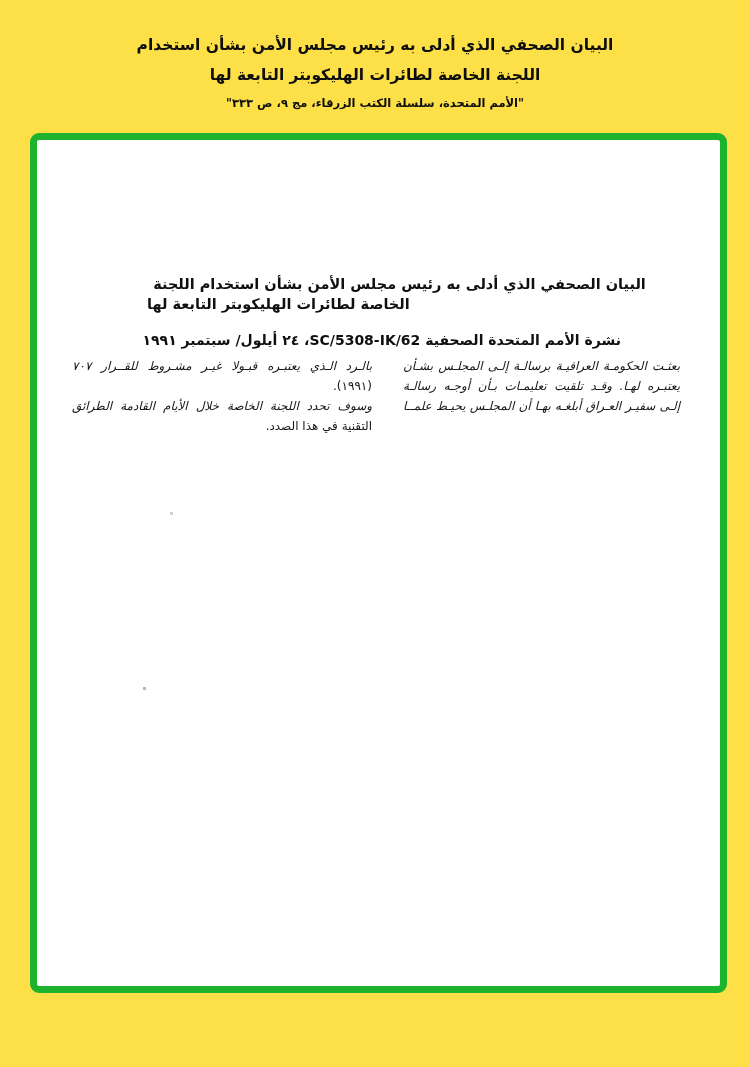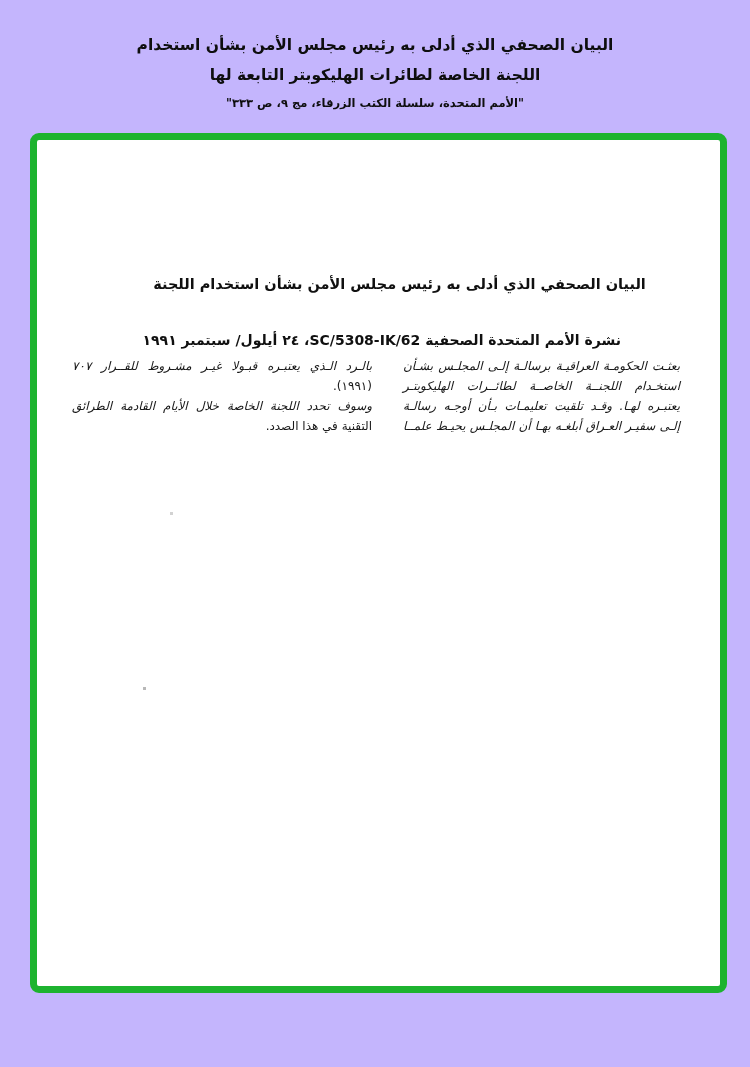--- a/index.html
+++ b/index.html
@@ -10,21 +10,21 @@
   body {
     width: 750px;
     height: 1067px;
     font-family: "DejaVu Sans", sans-serif;
     color: #141414;
   }
   .screen {
     position: relative;
     width: 750px;
     height: 1067px;
-    background: #c4b5fd;
+    background: #fde047;
     overflow: hidden;
   }
   
   .top-heading {
     position: absolute;
     top: 30px;
     left: 0;
     width: 750px;
     text-align: center;
     direction: rtl;
@@ -123,26 +123,26 @@
 
   <div class="top-heading">
     <div class="h-line">البيان الصحفي الذي أدلى به رئيس مجلس الأمن بشأن استخدام</div>
     <div class="h-line">اللجنة الخاصة لطائرات الهليكوبتر التابعة لها</div>
     <div class="h-cite">"الأمم المتحدة، سلسلة الكتب الزرقاء، مج ٩، ص ٣٣٣"</div>
   </div>
 
   <div class="doc-page" style="border-color: rgb(29, 179, 47);">
 
     <div class="doc-title-1">البيان الصحفي الذي أدلى به رئيس مجلس الأمن بشأن استخدام اللجنة</div>
+    <div class="doc-title-2">الخاصة لطائرات الهليكوبتر التابعة لها</div>
 
     <div class="source-line">نشرة الأمم المتحدة الصحفية SC/5308-IK/62، ٢٤ أيلول/ سبتمبر ١٩٩١</div>
 
     <div class="col col-right">
       <div class="bl">بعثـت الحكومـة العراقيـة برسالـة إلـى المجلـس بشـأن</div>
-      <div class="bl">استخـدام اللجنــة الخاصــة لطائــرات الهليكوبتـر</div>
       <div class="bl">يعتبـره لهـا. وقـد تلقيت تعليمـات بـأن أوجـه رسالـة</div>
       <div class="bl">إلـى سفيـر العـراق أبلغـه بهـا أن المجلـس يحيـط علمــا</div>
     </div>
 
     <div class="col col-left">
       <div class="bl">بالـرد الـذي يعتبـره قبـولا غيـر مشـروط للقــرار ٧٠٧</div>
       <div class="bl-start">(١٩٩١).</div>
       <div class="bl">وسوف تحدد اللجنة الخاصة خلال الأيام القادمة الطرائق</div>
       <div class="bl-start">التقنية في هذا الصدد.</div>
     </div>

